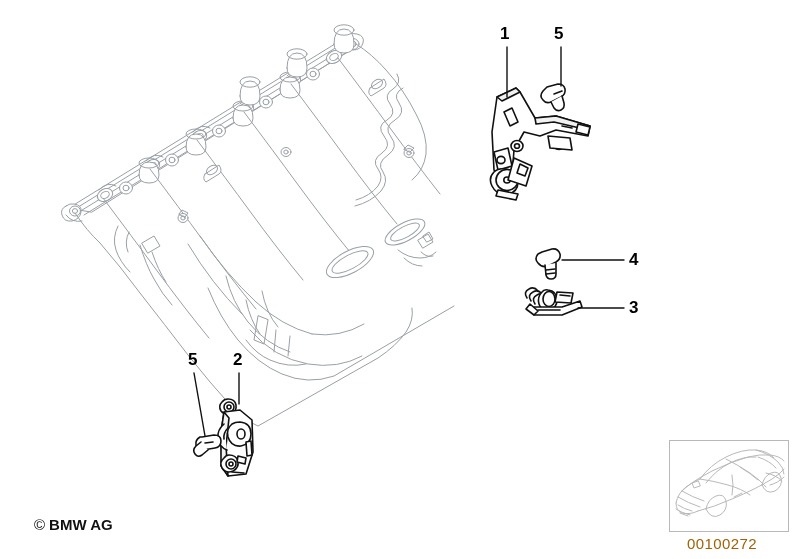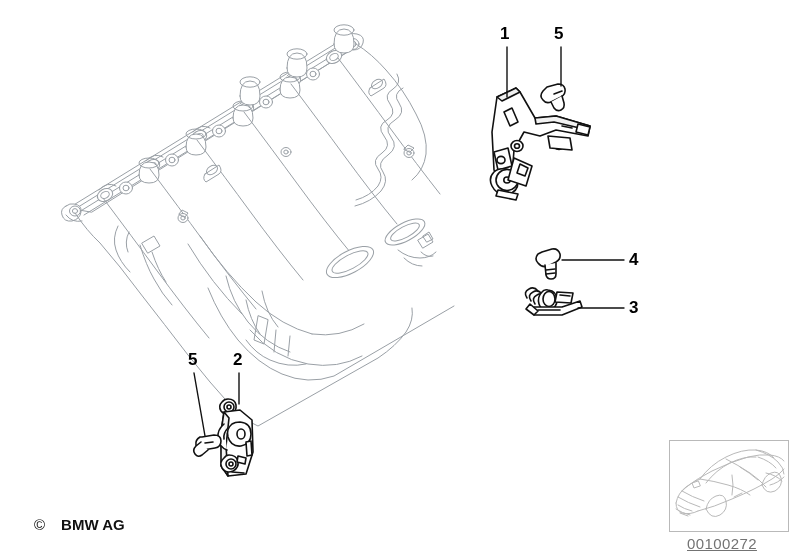--- a/index.html
+++ b/index.html
@@ -65,24 +65,23 @@
     left: 0; top: 0;
     width: 118px;
     height: 90px;
   }
   #diagram-number {
     position: absolute;
     left: 687px;
     top: 535px;
     font-family: "Liberation Sans", sans-serif;
     font-size: 15px;
-    color: #737373;
+    color: #a16207;
     letter-spacing: 0.4px;
     white-space: nowrap;
-    text-decoration: underline;
   }
 </style>
 </head>
 <body>
 
 <div id="diagram-root">
 
   <svg class="layer" viewBox="0 0 799 559">
     <g fill="none" stroke="#9aa0a6" stroke-width="1" stroke-linejoin="round" stroke-linecap="round">
 
@@ -356,21 +355,21 @@
   </svg>
 
   <div class="callout-label" style="left:500px; top:25px;">1</div>
   <div class="callout-label" style="left:554px; top:25px;">5</div>
   <div class="callout-label" style="left:629px; top:251px;">4</div>
   <div class="callout-label" style="left:629px; top:299px;">3</div>
   <div class="callout-label" style="left:188px; top:351px;">5</div>
   <div class="callout-label" style="left:233px; top:351px;">2</div>
 
   <div id="copyright">
-    <span class="cmark">©</span><span style="margin-left:16px;text-align:right;">BMW AG</span>
+    <span class="cmark">©</span><span style="margin-left:4px;text-align:right;">BMW AG</span>
   </div>
 
   <div id="thumb-box">
     <svg id="thumb-car" viewBox="0 0 118 90">
       <g fill="none" stroke="#b9b9b9" stroke-width="1" stroke-linejoin="round" stroke-linecap="round">
 
         <path d="M6 62 q2 -10 10 -16 q12 -9 26 -16 q18 -9 36 -14 q12 -3 22 -2 q10 1 14 6"></path>
         <path d="M6 62 q0 8 6 10 q8 2 16 -2"></path>
         <path d="M28 70 q16 -4 34 -12 q24 -10 40 -20 q8 -5 12 -10"></path>
 

